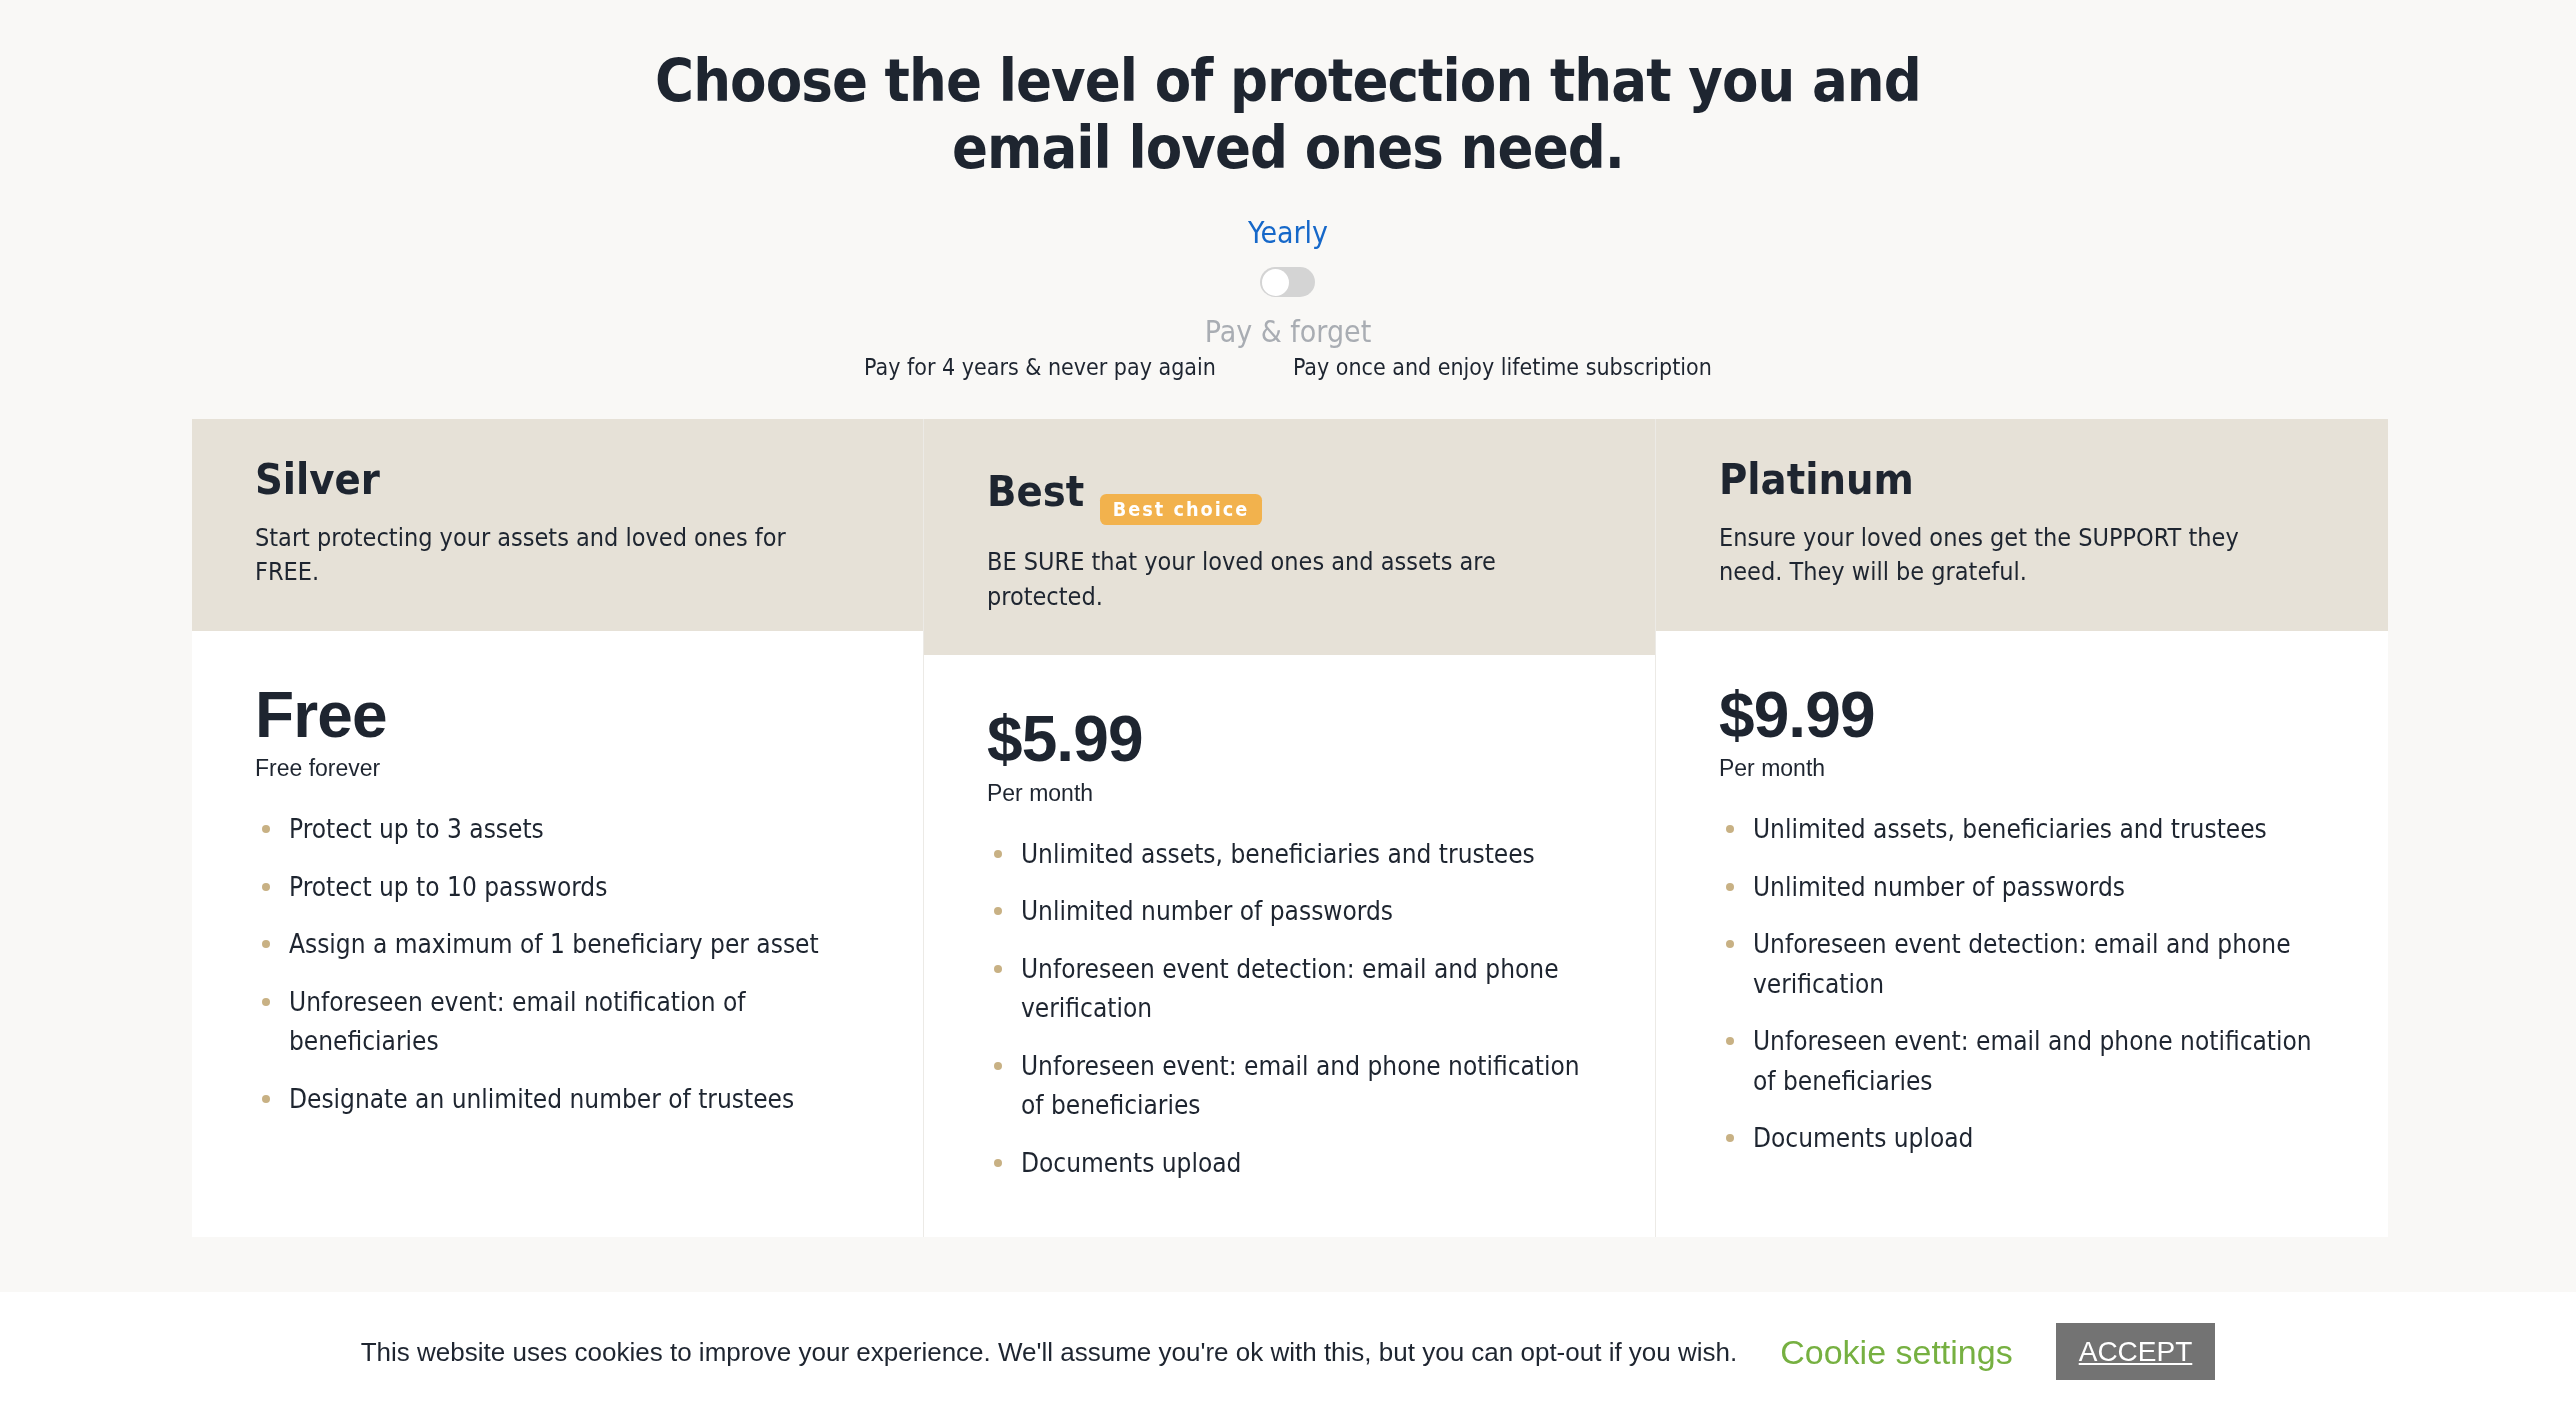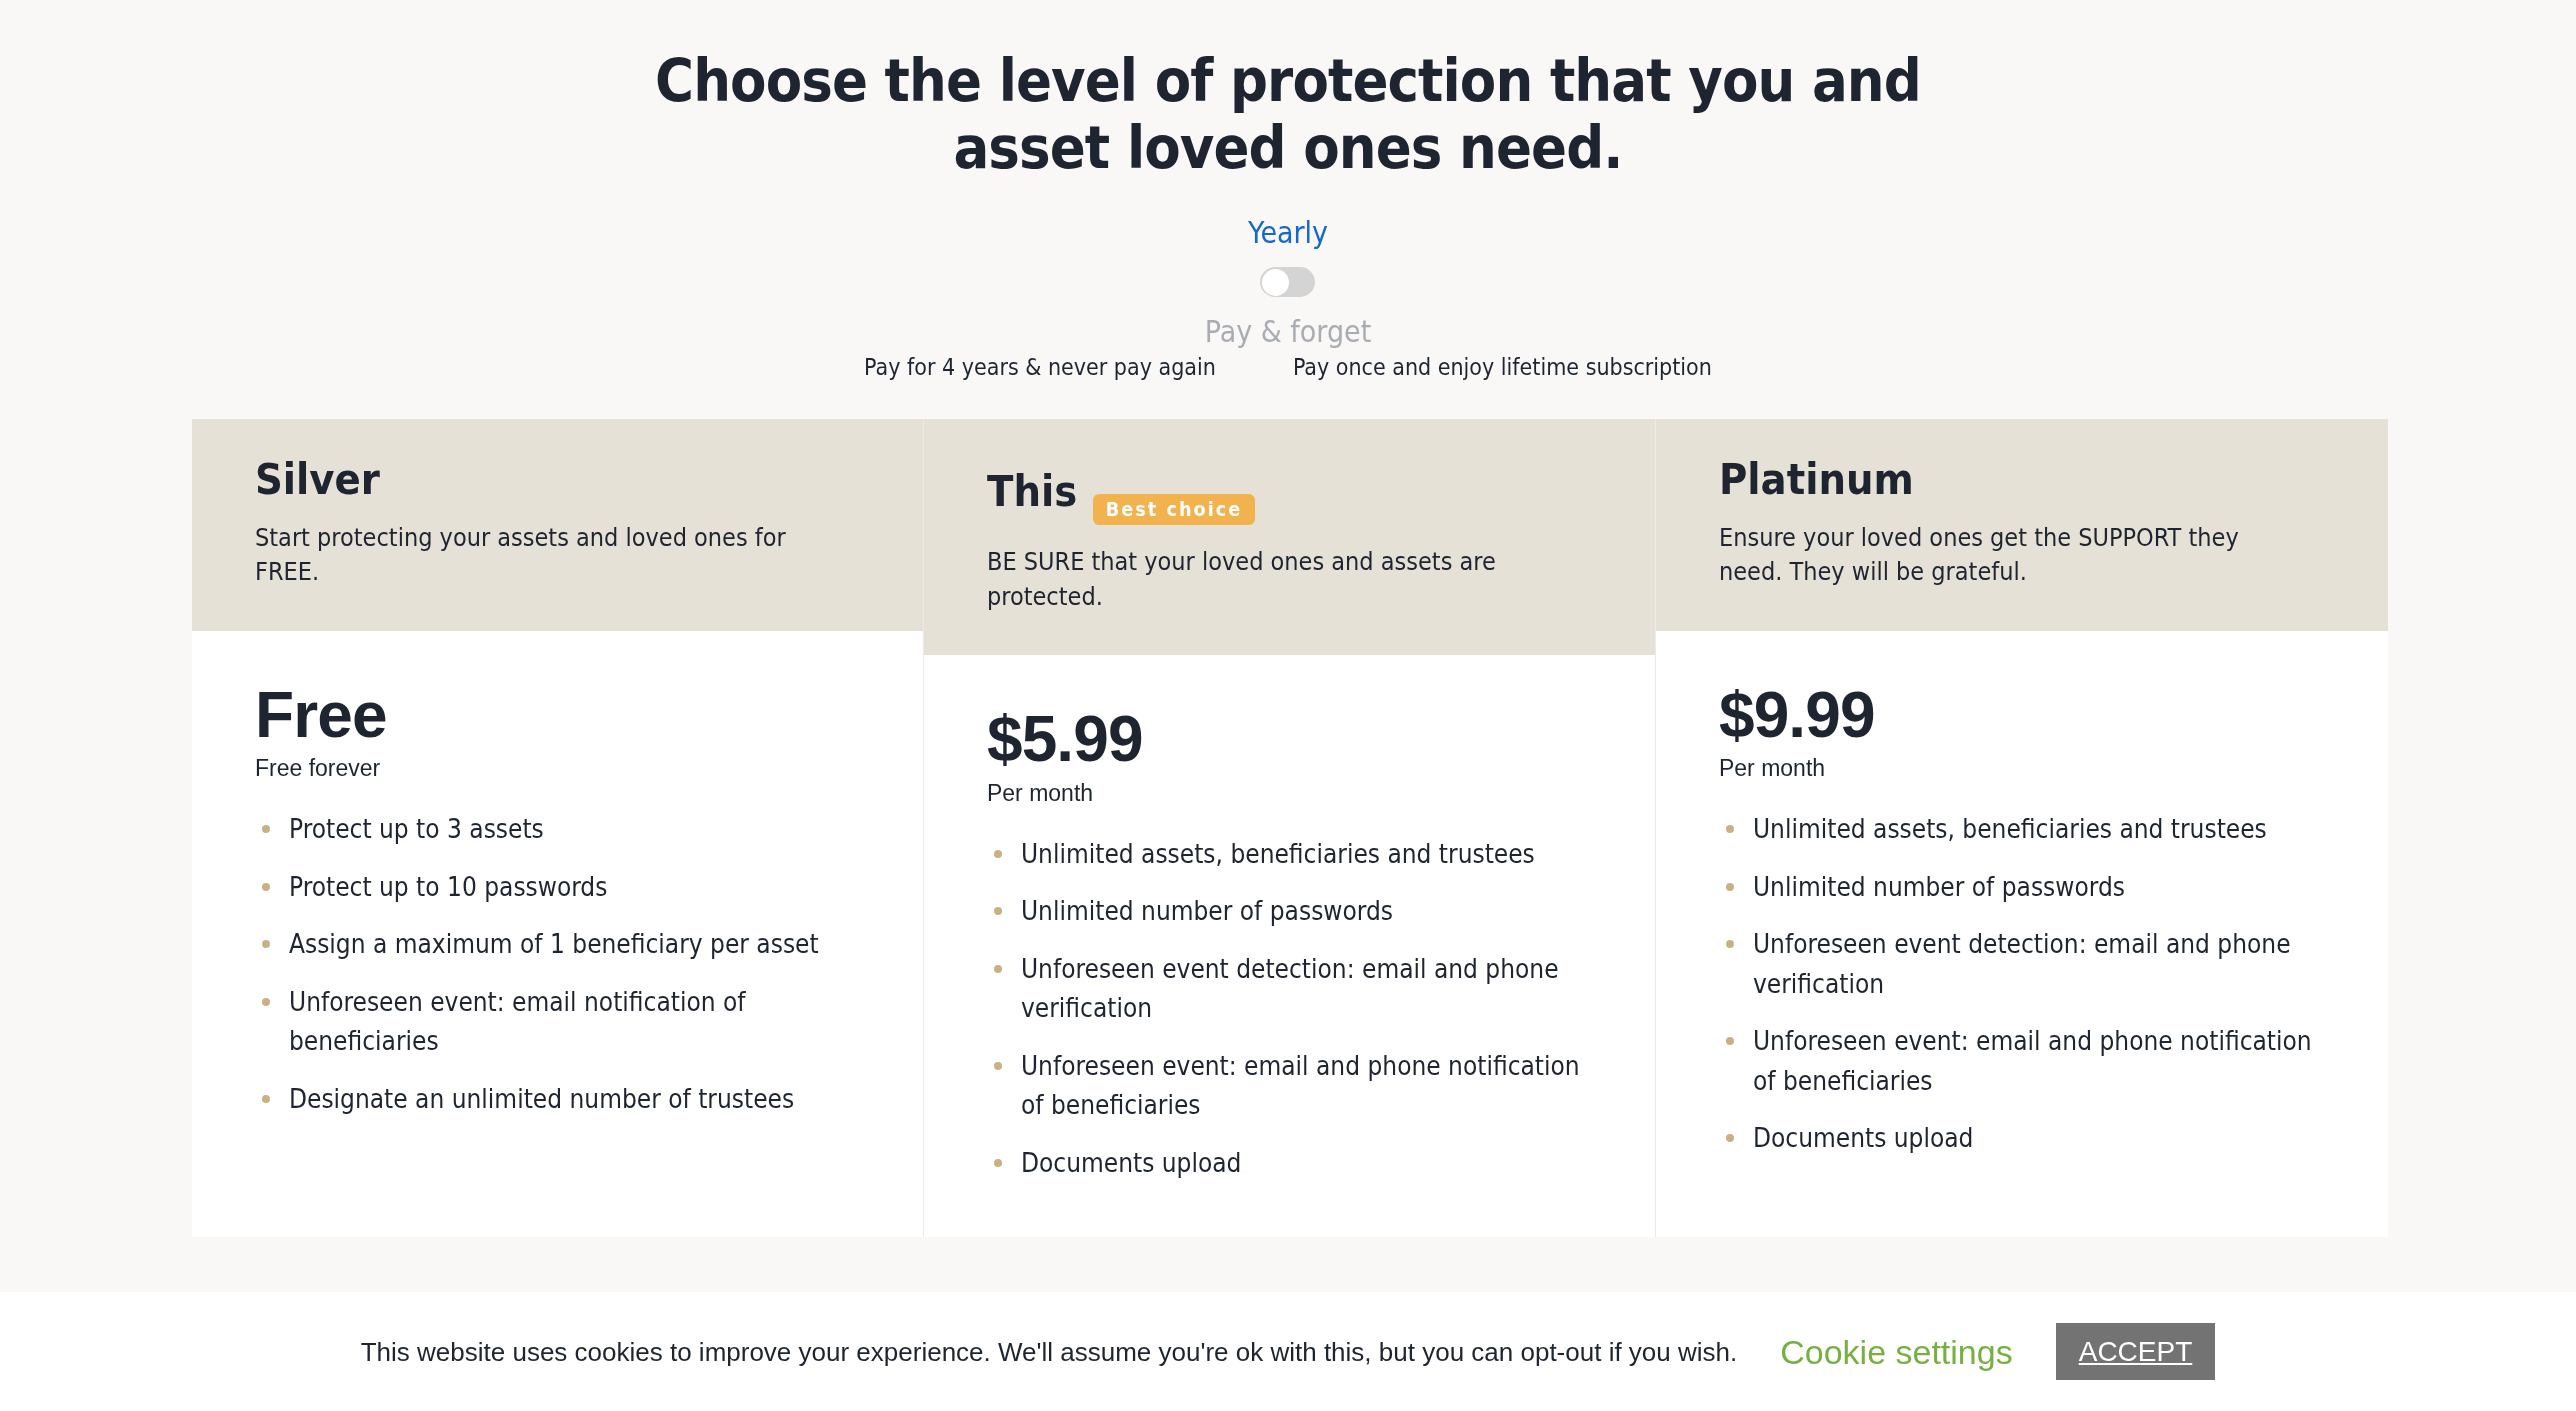--- a/index.html
+++ b/index.html
@@ -220,21 +220,21 @@
     border: none;
     cursor: pointer;
     text-decoration: underline;
   }
 </style>
 </head>
 <body>
 
 <h1 class="page-heading">
   <span class="hl">Choose the level of protection that you and</span>
-  <span class="hl">asset loved ones need.</span>
+  <span class="hl">email loved ones need.</span>
 </h1>
 
 <div class="billing-toggle">
   <div class="toggle-row">
     <span class="toggle-label active">Yearly</span>
     <div class="switch">
       <div class="knob"></div>
     </div>
     <span class="toggle-label inactive">Pay &amp; forget</span>
   </div>
@@ -262,21 +262,21 @@
         <li class="feature-item"><span class="bullet"></span><span>Assign a maximum of 1 beneficiary per asset</span></li>
         <li class="feature-item"><span class="bullet"></span><span>Unforeseen event: email notification of beneficiaries</span></li>
         <li class="feature-item"><span class="bullet"></span><span>Designate an unlimited number of trustees</span></li>
       </ul>
     </div>
   </div>
 
   <div class="plan-col">
     <div class="plan-head">
       <div class="plan-title-row">
-        <span class="plan-name">This</span>
+        <span class="plan-name">Best</span>
         <span class="best-badge">Best choice</span>
       </div>
       <div class="plan-tagline">BE SURE that your loved ones and assets are protected.</div>
     </div>
     <div class="plan-body">
       <div class="plan-price">$5.99</div>
       <div class="plan-period">Per month</div>
       <ul class="feature-list">
         <li class="feature-item"><span class="bullet"></span><span>Unlimited assets, beneficiaries and trustees</span></li>
         <li class="feature-item"><span class="bullet"></span><span>Unlimited number of passwords</span></li>

